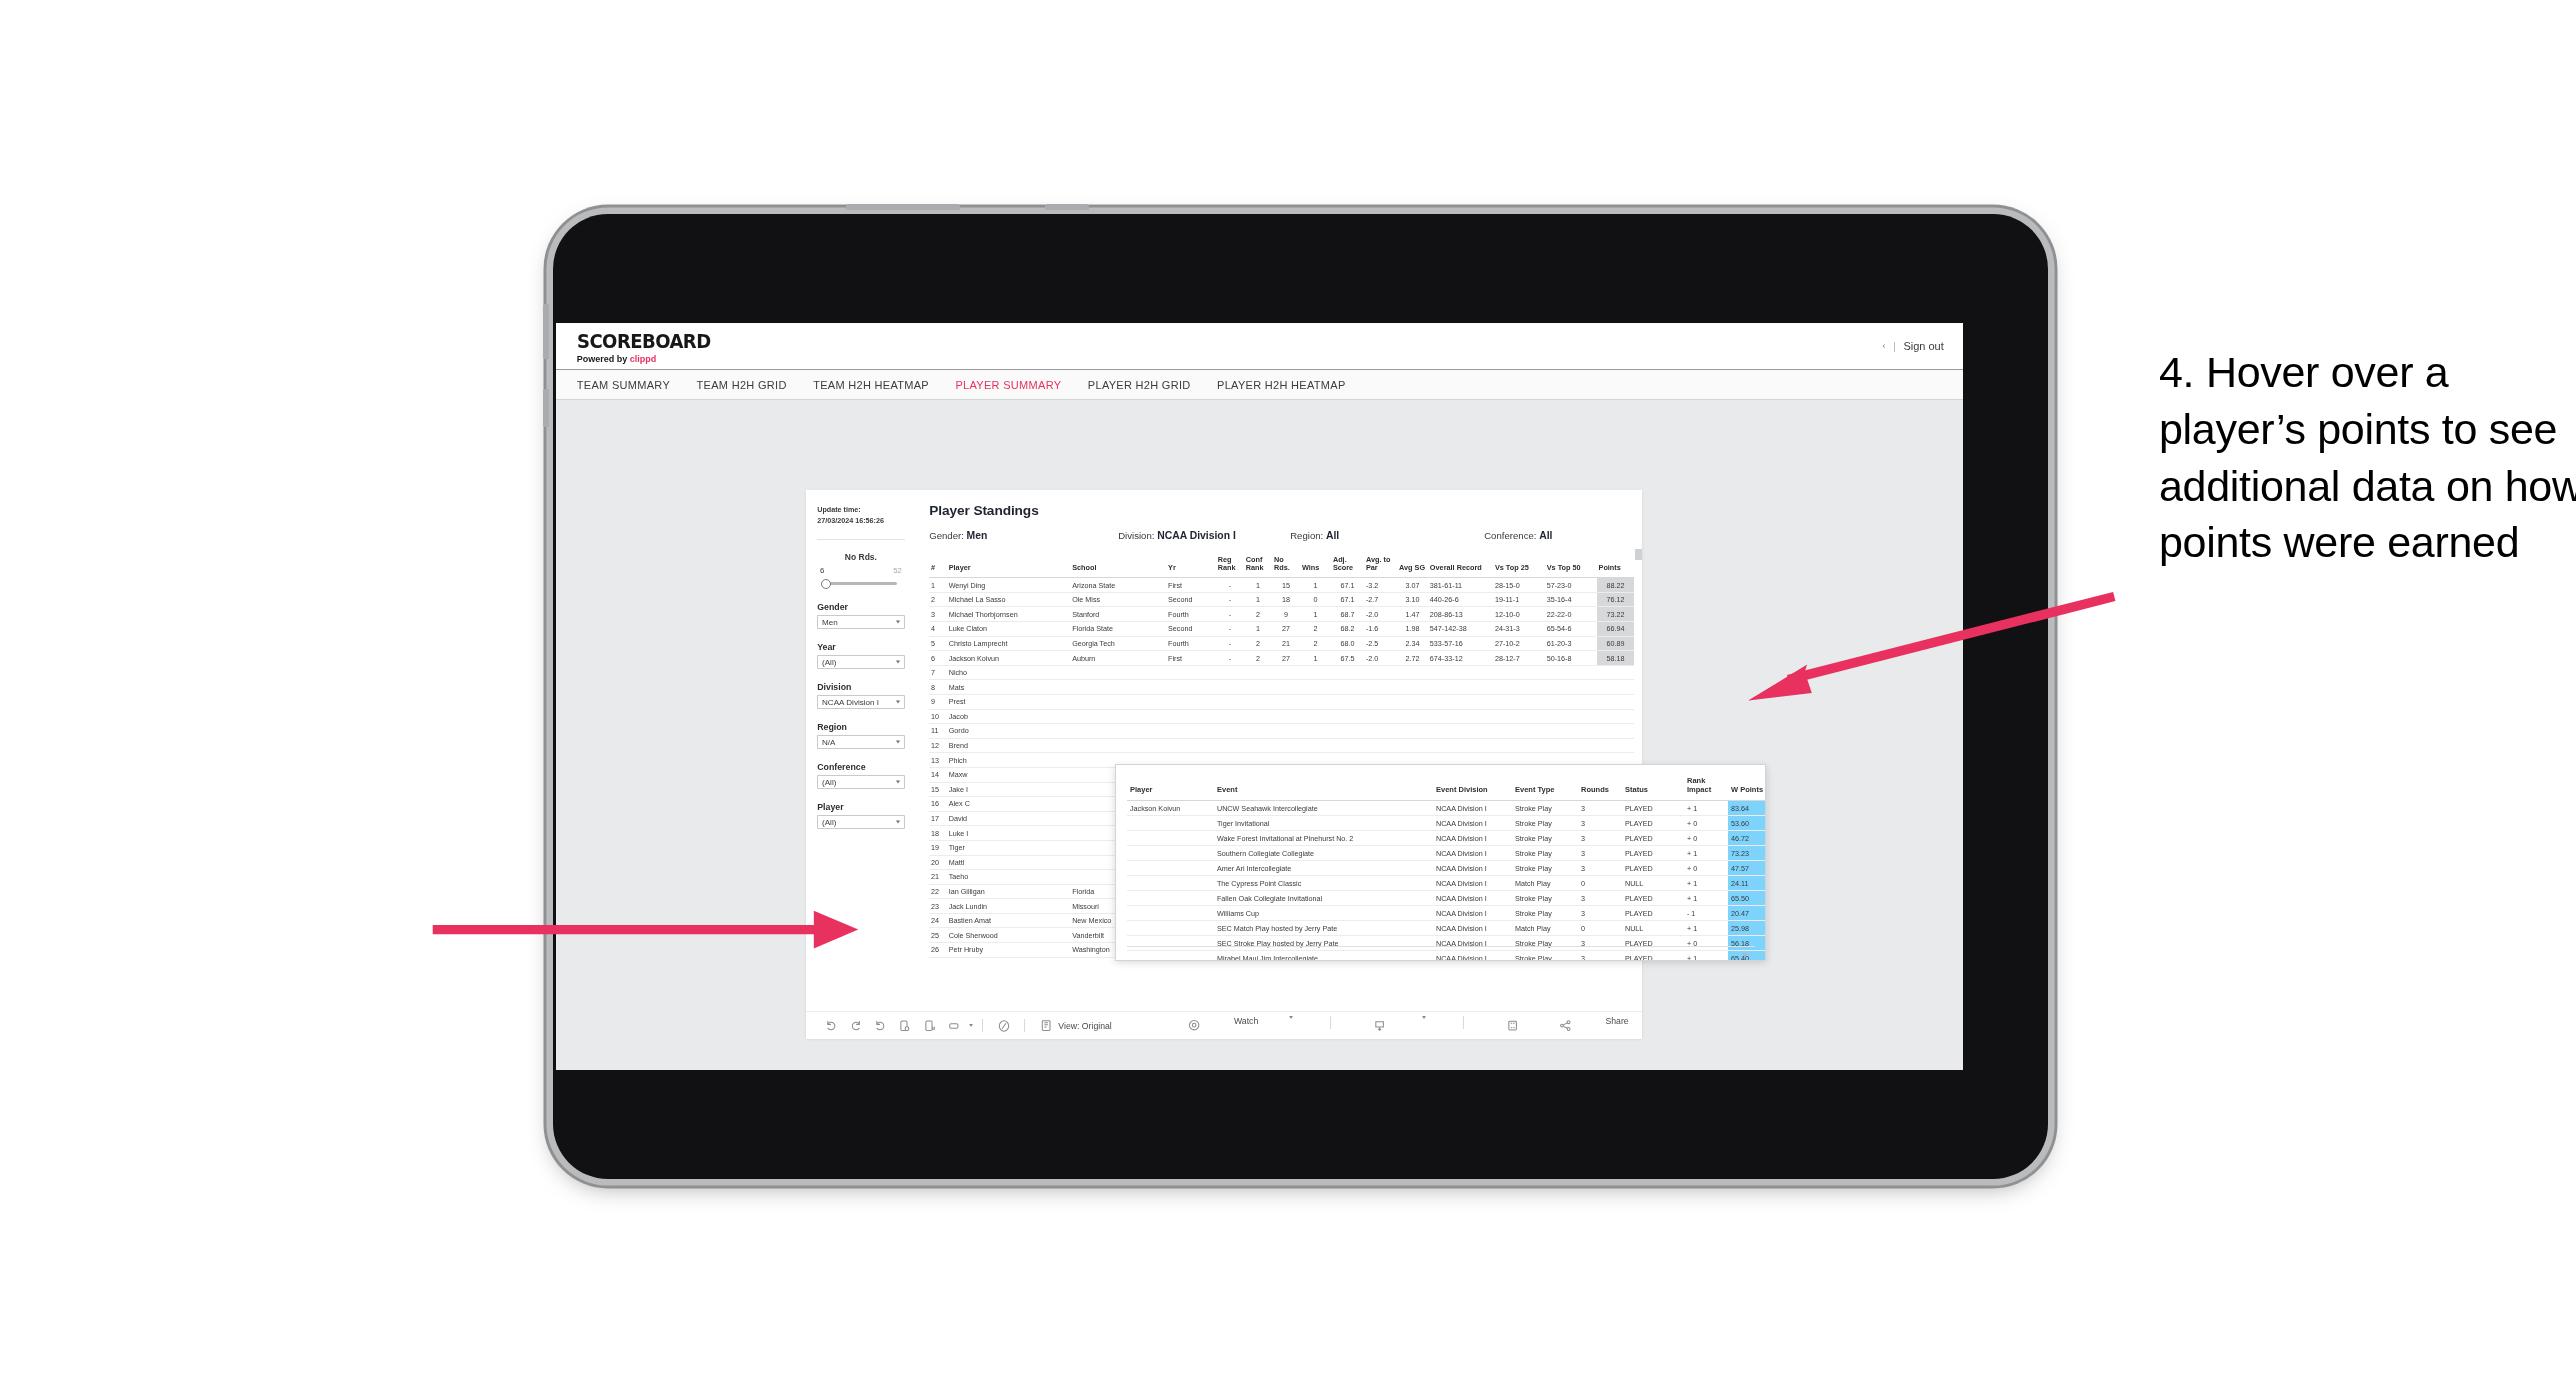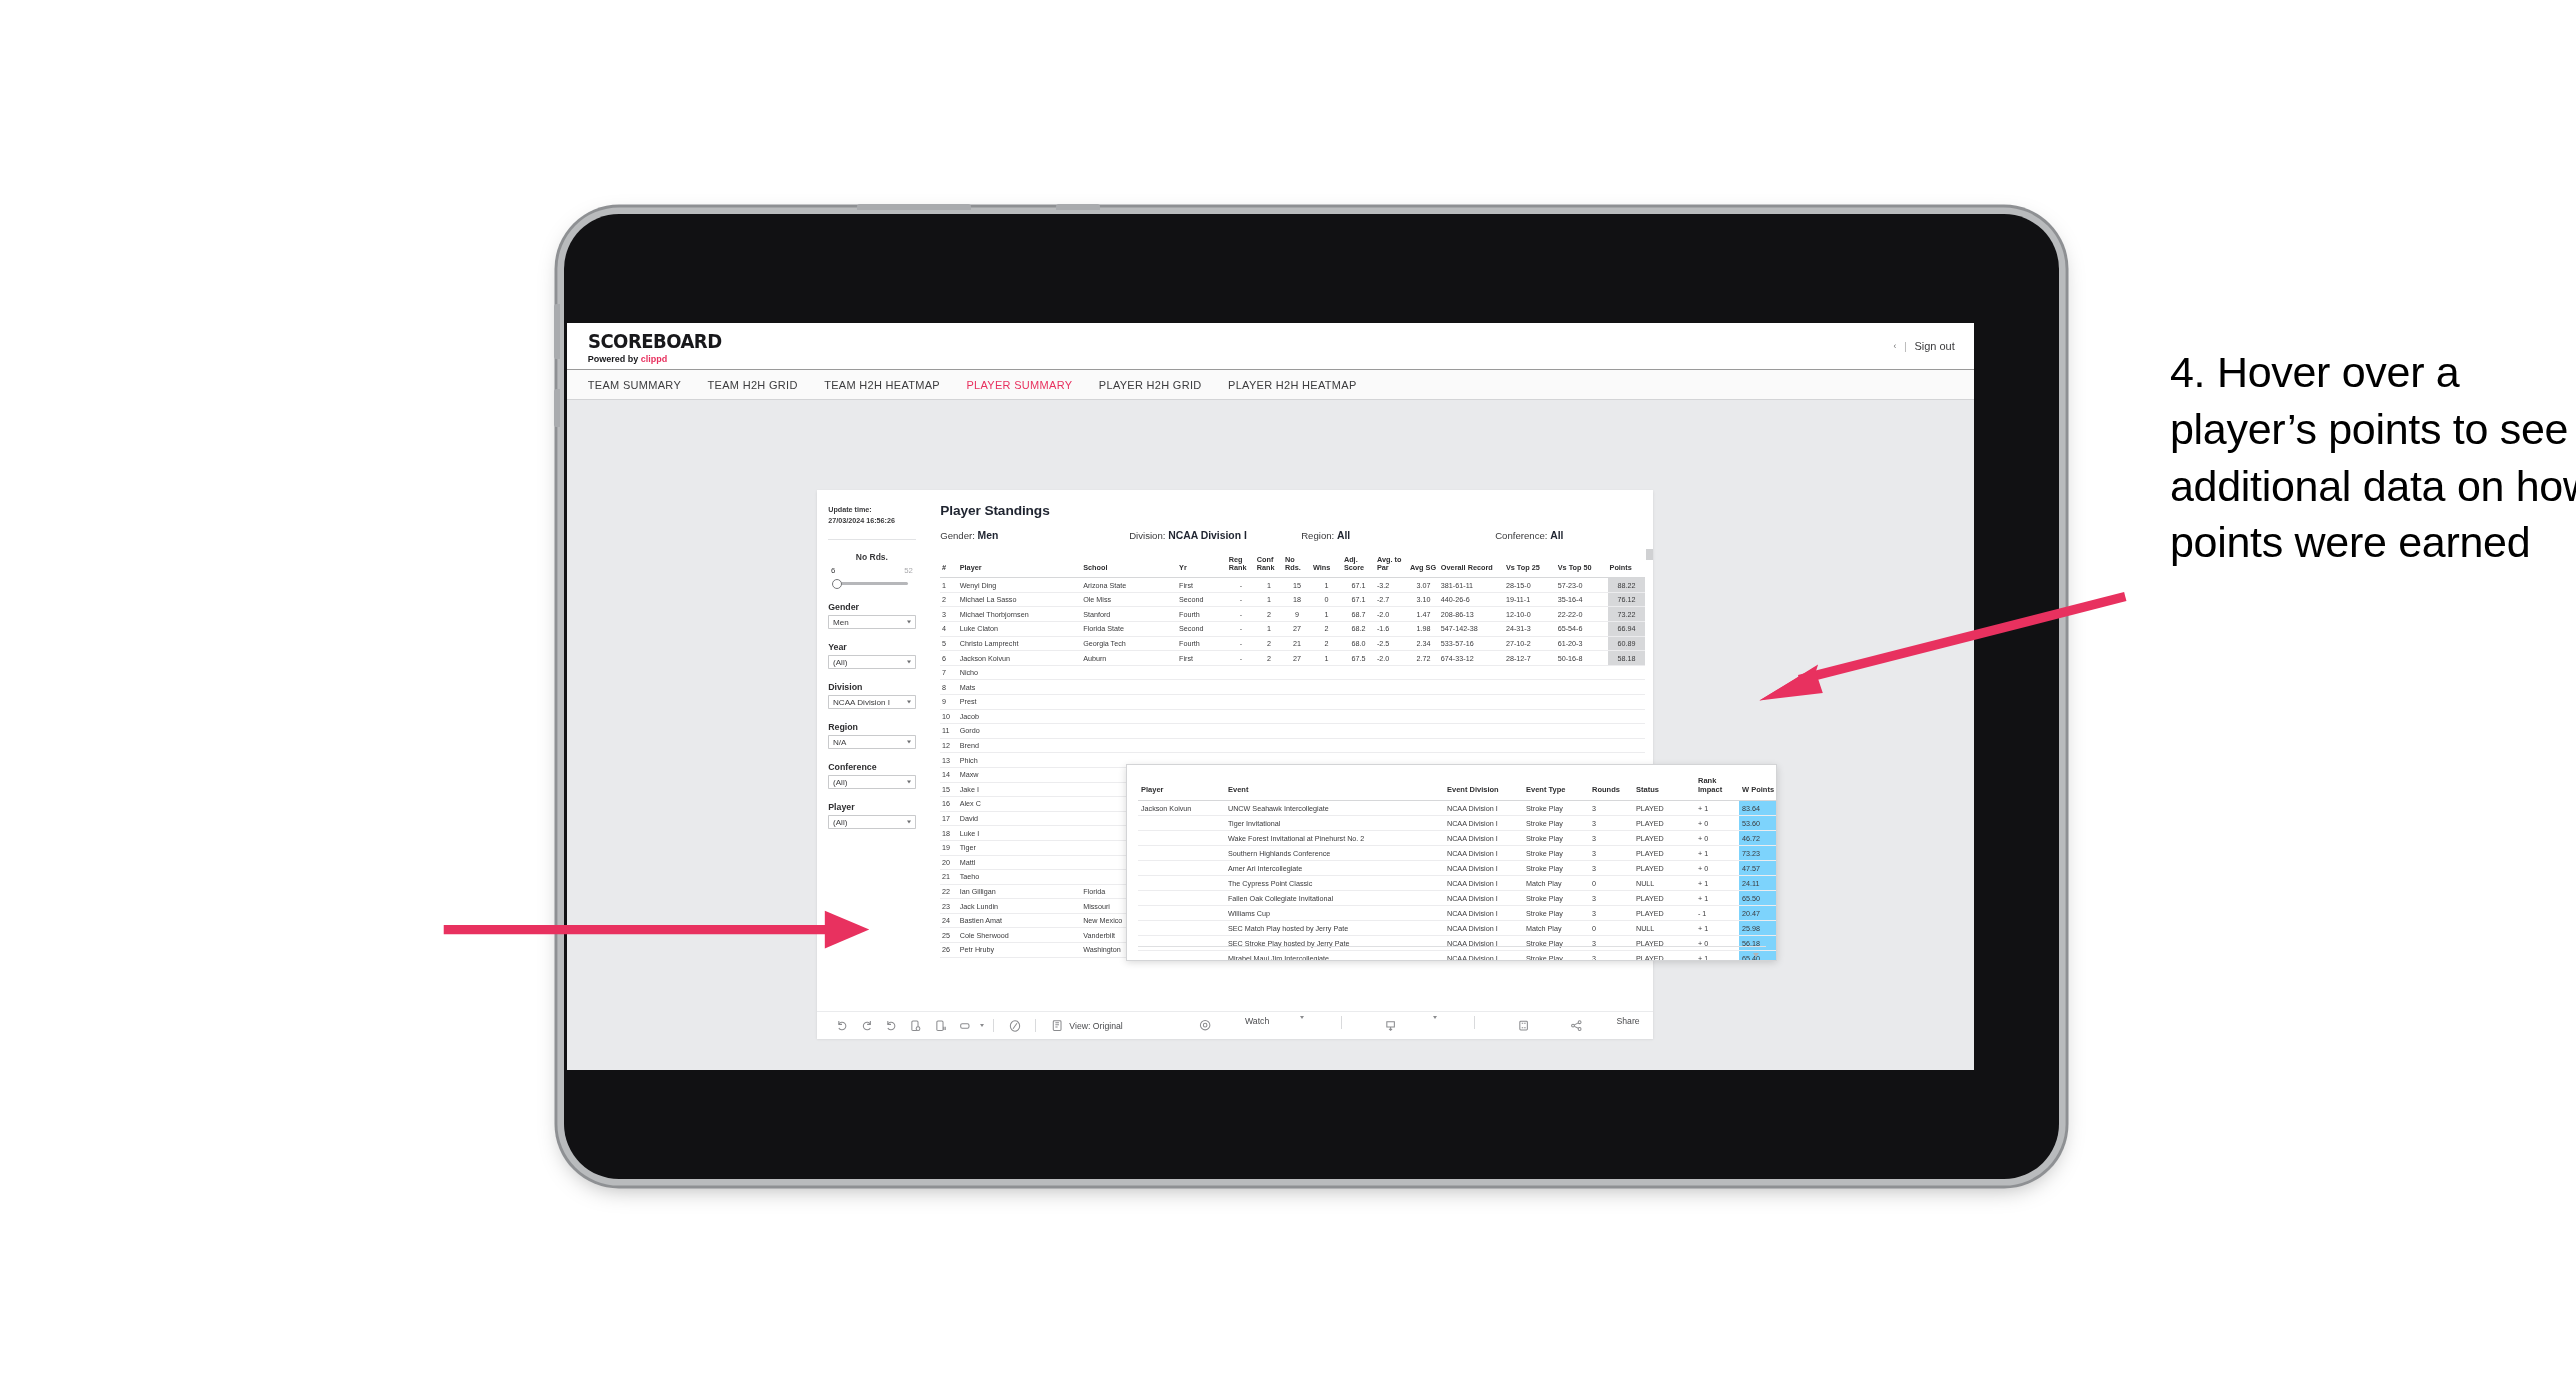--- a/index.html
+++ b/index.html
@@ -2,21 +2,21 @@
 <html style="font-size:15px"><head>
 <meta charset="utf-8">
 <style>
   * { box-sizing: border-box; margin: 0; padding: 0; }
   html, body {
     width: 2576px; height: 1386px;
     background: #ffffff;
     font-family: "Liberation Sans", sans-serif;
     overflow: hidden;
   }
-  #root { position: relative; width: 2268px; height: 1386px; margin-left: 11px; }
+  #root { position: relative; width: 2268px; height: 1386px; }
 
   
   .annot {
     position: absolute;
     color: #000;
     font-family: "Liberation Sans", sans-serif;
     font-size: 43px;
     line-height: 1.32;
     font-weight: 400;
     letter-spacing: -0.3px;
@@ -893,21 +893,21 @@
                         <td class="t-event">Wake Forest Invitational at Pinehurst No. 2</td>
                         <td class="t-div">NCAA Division I</td>
                         <td class="t-type">Stroke Play</td>
                         <td class="t-rounds">3</td>
                         <td class="t-status">PLAYED</td>
                         <td class="t-rank">+ 0</td>
                         <td class="t-pts wpts">46.72</td>
                       </tr>
                       <tr>
                         <td class="t-player"></td>
-                        <td class="t-event">Southern Highlands Conference</td>
+                        <td class="t-event">Southern Collegiate Collegiate</td>
                         <td class="t-div">NCAA Division I</td>
                         <td class="t-type">Stroke Play</td>
                         <td class="t-rounds">3</td>
                         <td class="t-status">PLAYED</td>
                         <td class="t-rank">+ 1</td>
                         <td class="t-pts wpts">73.23</td>
                       </tr>
                       <tr>
                         <td class="t-player"></td>
                         <td class="t-event">Amer Ari Intercollegiate</td>

